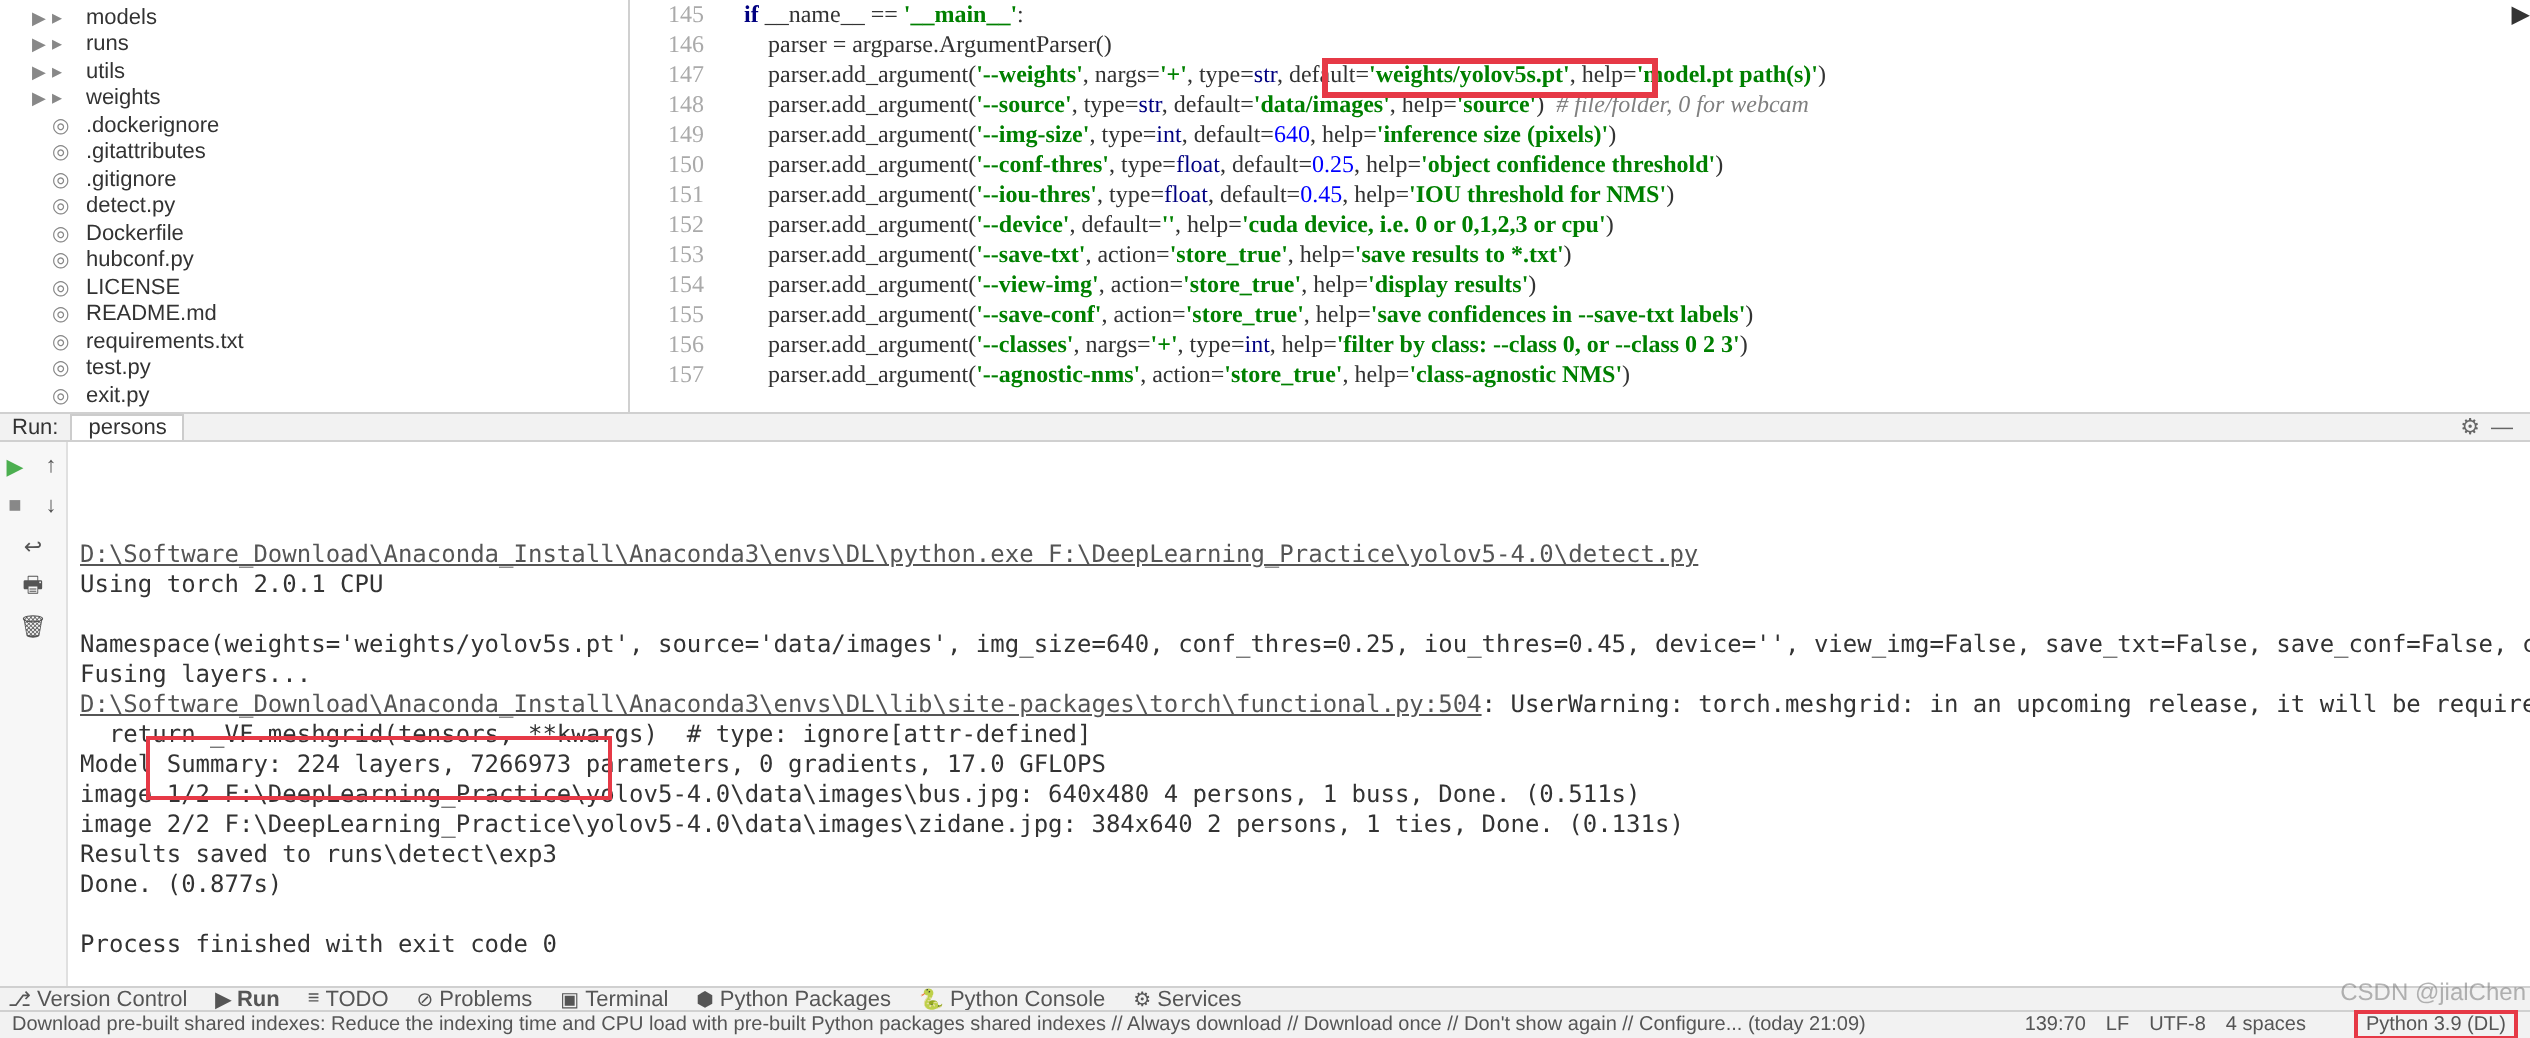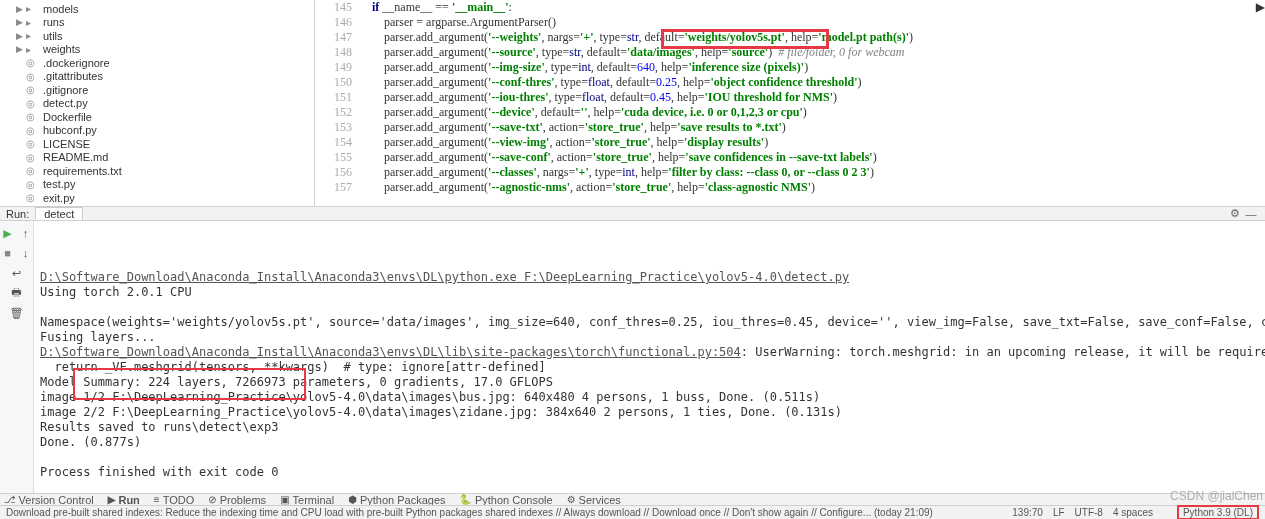--- a/index.html
+++ b/index.html
@@ -164,21 +164,21 @@
             <div class="line">    parser.add_argument(<span class="str">'--agnostic-nms'</span>, action=<span class="str">'store_true'</span>, help=<span class="str">'class-agnostic NMS'</span>)</div>
           </div>
         <span class="play">▶</span>
       </div>
     </div>
   </div>
 
   <div class="run-wrap">
     <div class="run-header">
       <span class="label">Run:</span>
-      <span class="tab">detect</span>
+      <span class="tab">persons</span>
       <span class="spacer"></span>
       <span class="iconbtn">⚙</span>
       <span class="iconbtn">—</span>
     </div>
     <div class="run-body">
       <div class="run-toolbar">
         <div class="run-toolbar-row">
           <div class="tbtn" style="color:#4caf50">▶</div>
           <div class="tbtn">↑</div>
         </div>

